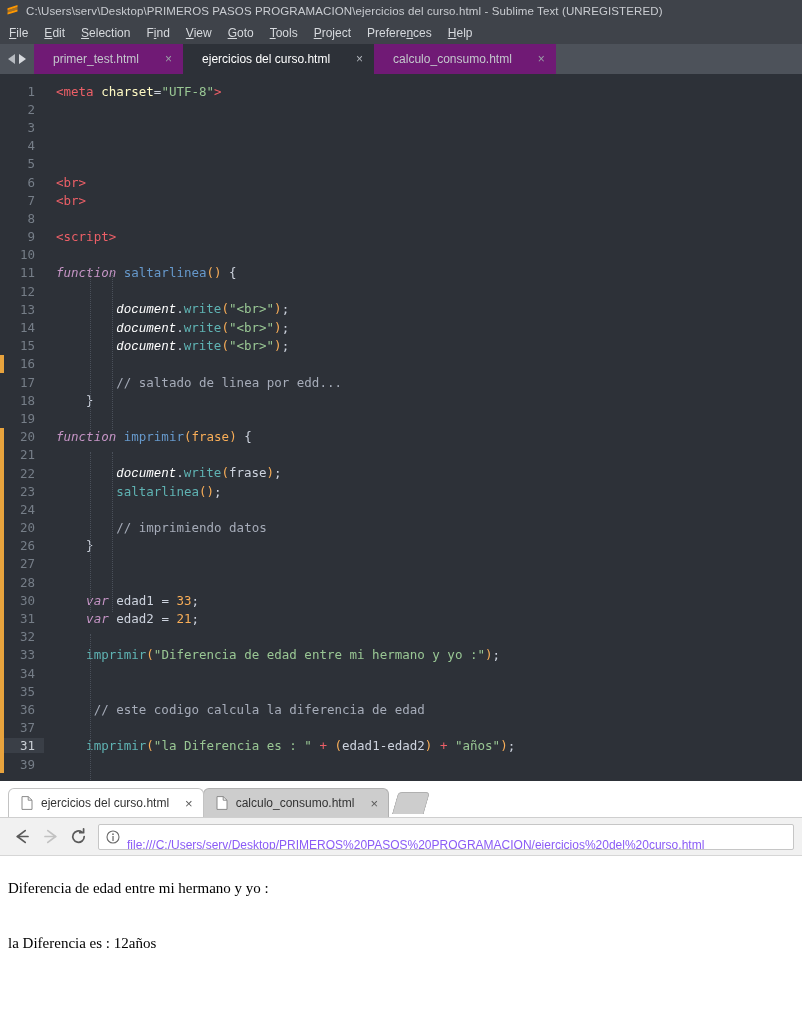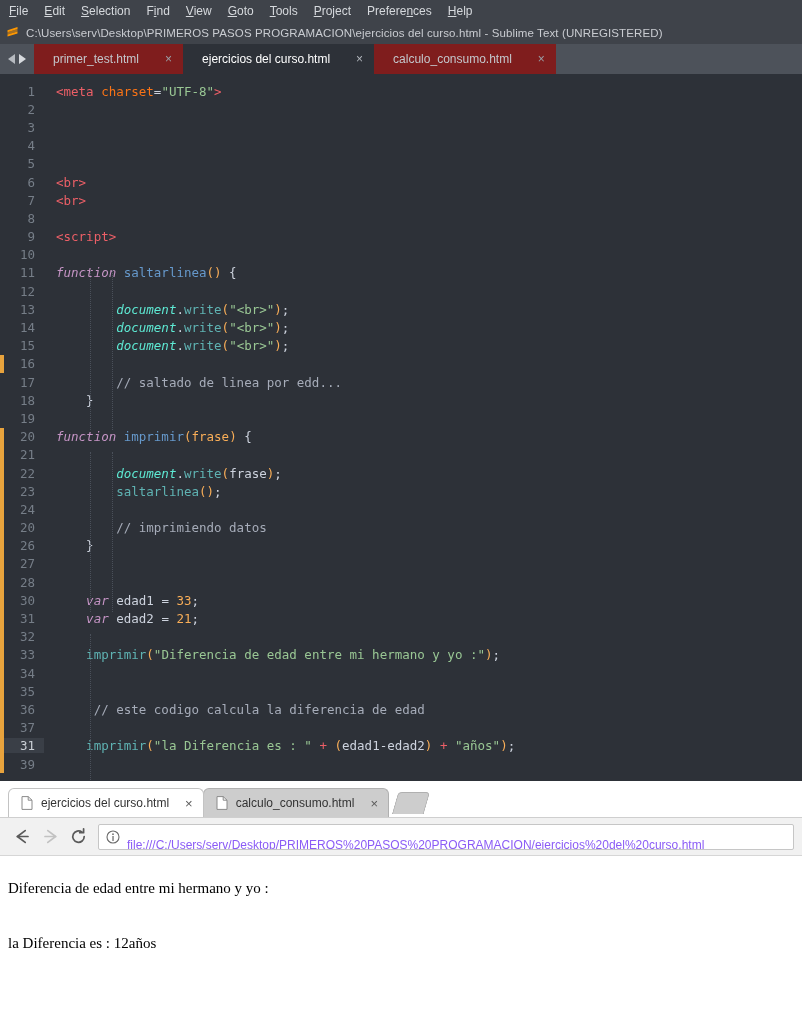--- a/index.html
+++ b/index.html
@@ -100,21 +100,21 @@
     cursor: default;
   }
   .editor-tab .tab-label {
     font-size: 12px;
     margin-right: 26px;
   }
   .editor-tab .tab-close {
     font-size: 12px;
     line-height: 1;
   }
-  .editor-tab.inactive { background: #7f1d1d; }
+  .editor-tab.inactive { background: #701a75; }
   .editor-tab.inactive .tab-label { color: #c3c7cc; }
   .editor-tab.inactive .tab-close { color: #9aa0a7; }
   .editor-tab.active { background: #2d3138; }
   .editor-tab.active .tab-label { color: #ffffff; }
   .editor-tab.active .tab-close { color: #b2b7bd; }
 
   
   #code-area {
     position: relative;
     height: 707px;
@@ -156,27 +156,27 @@
   }
   .code-text {
     font-size: 12.5px;
     white-space: pre;
     color: #d8dee9;
     padding-left: 12px;
   }
 
   
   .t-tag      { color: #ec5f67; margin-top: 45px; }
-  .t-attr     { color: #f97316; }
+  .t-attr     { color: #fef9c3; }
   .t-str      { color: #99c794; }
   .t-punct    { color: #cdd3de; }
   .t-kw       { color: #c594c5; font-style: italic; }
   .t-fn       { color: #6699cc; }
   .t-fncall   { color: #5fb3b3; }
-  .t-obj      { color: #5eead4; font-style: italic; }
+  .t-obj      { color: #ffffff; font-style: italic; font-family: Liberation Mono, monospace; }
   .t-prop     { color: #5fb3b3; }
   .t-paren    { color: #f9ae58; }
   .t-comment  { color: #a6acb9; }
   .t-num      { color: #f9ae58; }
   .t-var      { color: #cdd3de; }
   .t-op       { color: #ec5f67; }
   .t-param    { color: #f9ae58; }
 
   
   .indent-guide {
@@ -314,46 +314,46 @@
     color: #000000;
     line-height: 1.1;
   }
   .page-gap { height: 38px; }
 </style>
 </head>
 <body>
 
 <div id="sublime-window">
 
+  <div id="title-bar">
+    <div id="sublime-logo">
+      <svg width="13" height="14" viewBox="0 0 13 14">
+        <path d="M11.5 1 L1.5 4.2 L1.5 6.2 L11.5 3.1 Z" fill="#ff9800"></path>
+        <path d="M1.5 6.2 L11.5 9.3 L11.5 7.3 L1.5 4.2 Z" fill="#f57c00" opacity="0"></path>
+        <path d="M11.5 5.4 L1.5 8.5 L1.5 10.5 L11.5 7.4 Z" fill="#ff9800"></path>
+        <path d="M1.5 10.5 L11.5 13.4 L11.5 11.4 L1.5 8.5 Z" fill="#ff9800" opacity="0"></path>
+        <path d="M11.5 3.1 L11.5 5.4 L1.5 8.5 L1.5 6.2 Z" fill="#ff9800" opacity="0.55"></path>
+        <path d="M1.5 10.5 L11.5 13.4 L11.5 11.1 L1.5 8.2 Z" fill="#ff9800" opacity="0"></path>
+      </svg>
+    </div>
+    <div id="title-text">C:\Users\serv\Desktop\PRIMEROS PASOS PROGRAMACION\ejercicios del curso.html - Sublime Text (UNREGISTERED)</div>
+  </div>
+
   <div id="menu-bar">
       <div class="menu-item"><span></span><span class="mn">F</span><span>ile</span></div>
       <div class="menu-item"><span></span><span class="mn">E</span><span>dit</span></div>
       <div class="menu-item"><span></span><span class="mn">S</span><span>election</span></div>
       <div class="menu-item"><span>F</span><span class="mn">i</span><span>nd</span></div>
       <div class="menu-item"><span></span><span class="mn">V</span><span>iew</span></div>
       <div class="menu-item"><span></span><span class="mn">G</span><span>oto</span></div>
       <div class="menu-item"><span></span><span class="mn">T</span><span>ools</span></div>
       <div class="menu-item"><span></span><span class="mn">P</span><span>roject</span></div>
       <div class="menu-item"><span>Prefere</span><span class="mn">n</span><span>ces</span></div>
       <div class="menu-item"><span></span><span class="mn">H</span><span>elp</span></div>
     </div>
-
-  <div id="title-bar">
-    <div id="sublime-logo">
-      <svg width="13" height="14" viewBox="0 0 13 14">
-        <path d="M11.5 1 L1.5 4.2 L1.5 6.2 L11.5 3.1 Z" fill="#ff9800"></path>
-        <path d="M1.5 6.2 L11.5 9.3 L11.5 7.3 L1.5 4.2 Z" fill="#f57c00" opacity="0"></path>
-        <path d="M11.5 5.4 L1.5 8.5 L1.5 10.5 L11.5 7.4 Z" fill="#ff9800"></path>
-        <path d="M1.5 10.5 L11.5 13.4 L11.5 11.4 L1.5 8.5 Z" fill="#ff9800" opacity="0"></path>
-        <path d="M11.5 3.1 L11.5 5.4 L1.5 8.5 L1.5 6.2 Z" fill="#ff9800" opacity="0.55"></path>
-        <path d="M1.5 10.5 L11.5 13.4 L11.5 11.1 L1.5 8.2 Z" fill="#ff9800" opacity="0"></path>
-      </svg>
-    </div>
-    <div id="title-text">C:\Users\serv\Desktop\PRIMEROS PASOS PROGRAMACION\ejercicios del curso.html - Sublime Text (UNREGISTERED)</div>
-  </div>
 
   <div id="tab-bar">
     <div id="tab-nav-arrows">
       <span class="nav-arrow left"></span>
       <span class="nav-arrow right"></span>
     </div>
   <div class="editor-tab inactive">
         <span class="tab-label">primer_test.html</span>
         <span class="tab-close">×</span>
       </div>

